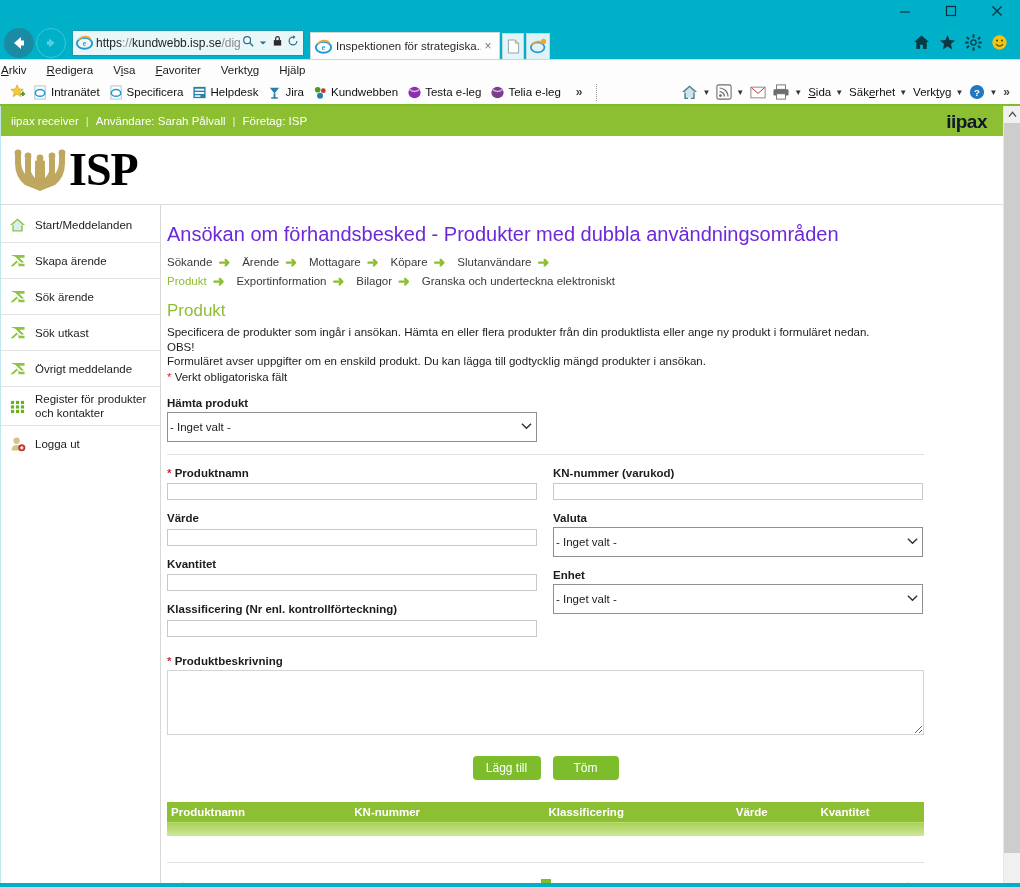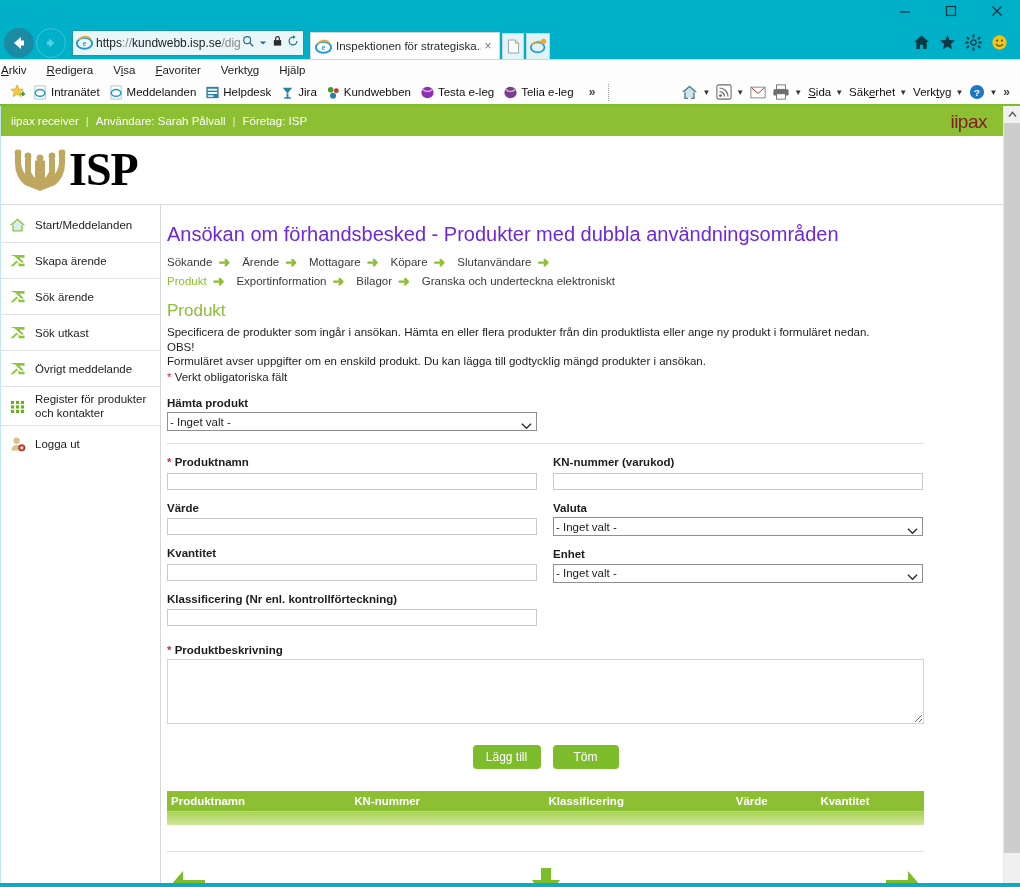--- a/index.html
+++ b/index.html
@@ -149,22 +149,22 @@
   
   .iipax-bar {
     height: 30px; flex: 0 0 30px;
     background: #8dbf33;
     display: flex; align-items: center;
     padding: 0 16px 0 10px;
     color: #fff; font-size: 11.5px;
   }
   .iipax-bar .sep { margin: 0 7px; color: #e6f2cf; }
   .iipax-logo {
-    margin-left: auto; font-size: 19px; font-weight: normal;
-    letter-spacing: -0.5px; color: #7f1d1d; line-height: 19px;
+    margin-left: auto; font-size: 19px; font-weight: bold;
+    letter-spacing: -0.5px; color: #0f172a; line-height: 19px;
   }
 
   
   .logoband {
     height: 69px; flex: 0 0 69px;
     background: #fff;
     border-bottom: 1px solid #dcdcdc;
     display: flex; align-items: center;
     padding-left: 10px;
   }
@@ -228,21 +228,21 @@
     margin-bottom: 3px; display: block;
   }
   .sel, .inp {
     width: 100%; height: 18px;
     border: 1px solid #8f8f8f;
     background: #fff;
     font-size: 11.5px; color: #1c1c1c;
     padding: 0 2px;
     font-family: "Liberation Sans", sans-serif;
   }
-  .sel { height: 19px; -webkit-appearance: none; appearance: none;
+  .sel { height: 30px; -webkit-appearance: none; appearance: none;
          background-image: none; padding-right: 18px; position: relative;}
   .selwrap { position: relative; }
   .selwrap .chev {
     position: absolute; right: 5px; top: 4px;
     pointer-events: none;
   }
   .inp { border: 1px solid #c9c9c9; height: 17px; }
   .hamta { width: 370px; }
   .divider { border-top: 1px solid #e0e0e0; margin: 12px 0 12px 0; width: 757px;}
 
@@ -463,21 +463,21 @@
           <rect x="2" y="1" width="11" height="14" fill="#fff" stroke="#9bb3bb" stroke-width="0.8"></rect>
           <ellipse cx="7.5" cy="8.5" rx="5" ry="3.6" fill="none" stroke="#1f9ad6" stroke-width="1.6"></ellipse>
         </svg>
       <span>Intranätet</span>
     </span>
     <span class="fav">
       <svg class="fi" viewBox="0 0 16 16">
           <rect x="2" y="1" width="11" height="14" fill="#fff" stroke="#9bb3bb" stroke-width="0.8"></rect>
           <ellipse cx="7.5" cy="8.5" rx="5" ry="3.6" fill="none" stroke="#1f9ad6" stroke-width="1.6"></ellipse>
         </svg>
-      <span>Meddelanden</span>
+      <span>Specificera</span>
     </span>
     <span class="fav">
       <svg class="fi" viewBox="0 0 16 16">
           <rect x="1.5" y="2" width="13" height="12" fill="#2a7fa8"></rect>
           <rect x="3" y="4" width="10" height="2" fill="#fff"></rect>
           <rect x="3" y="7.5" width="10" height="2" fill="#fff"></rect>
           <rect x="3" y="11" width="6" height="1.6" fill="#fff"></rect>
         </svg>
       <span>Helpdesk</span>
     </span>

